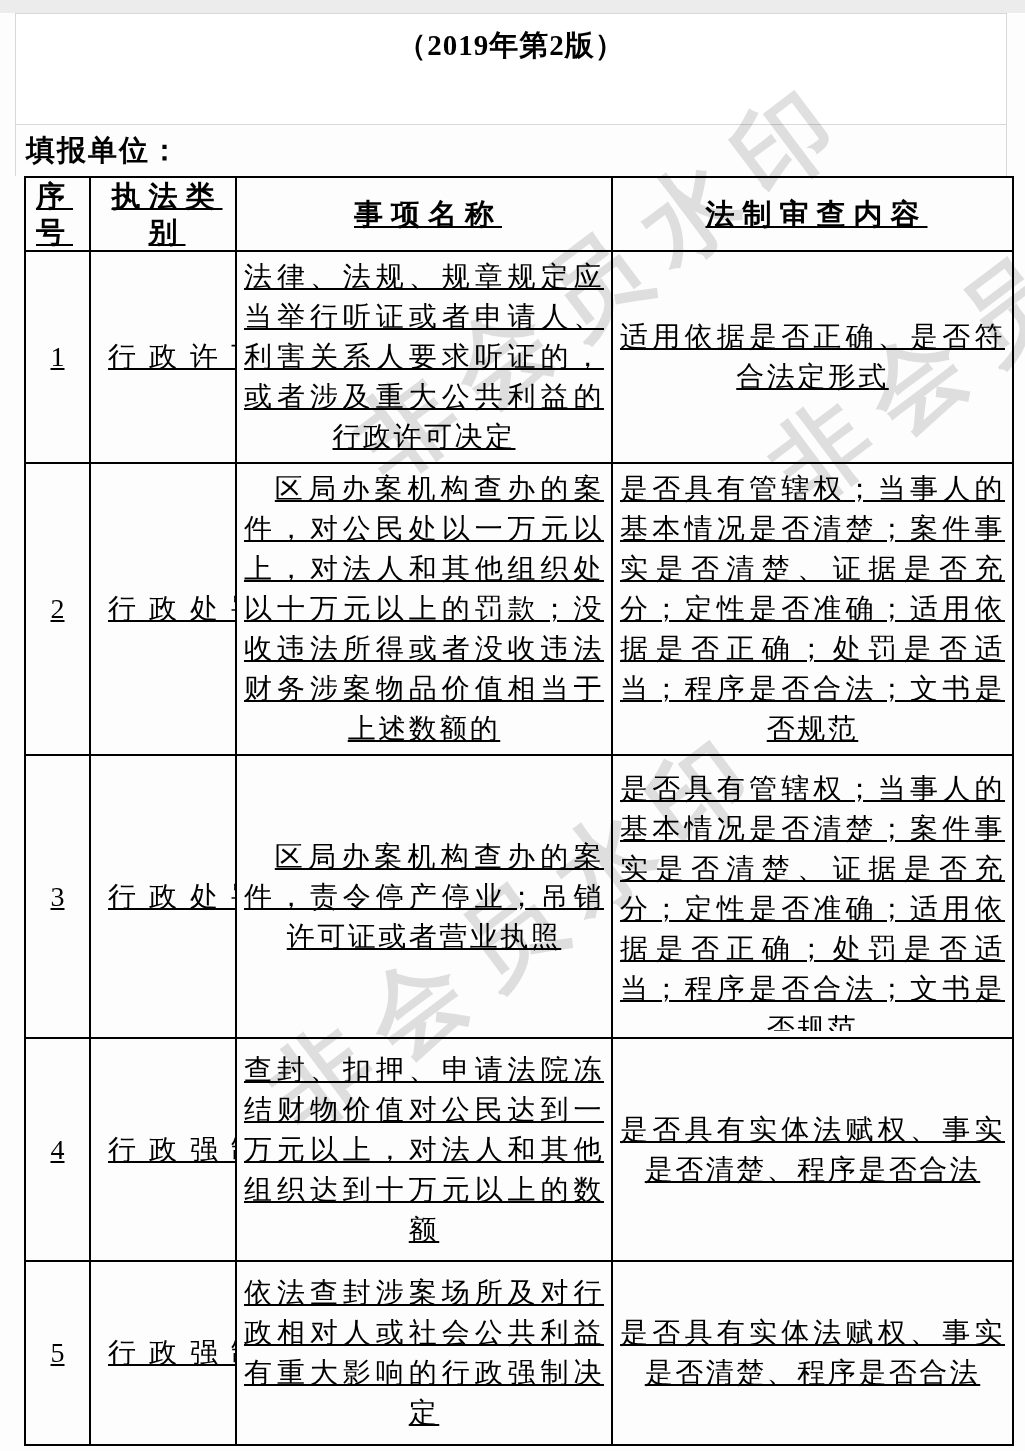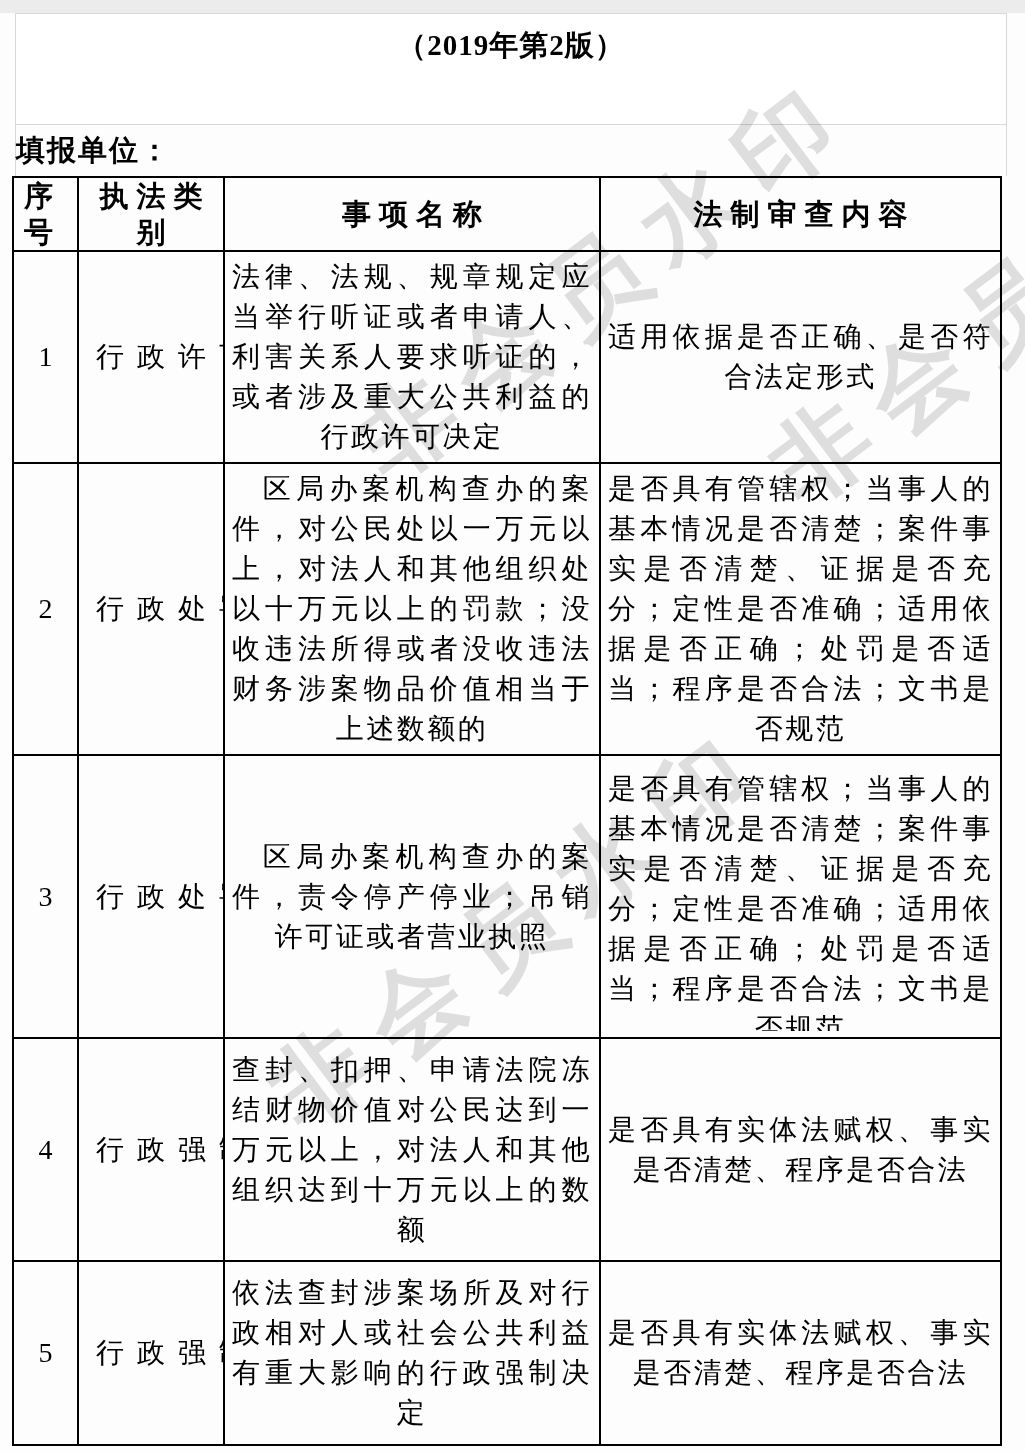--- a/index.html
+++ b/index.html
@@ -45,32 +45,34 @@
 
   .unit-row {
     position: absolute;
     left: 15px; top: 125px;
     width: 992px; height: 51px;
     border-left: 1px solid #d8d8d8;
     border-right: 1px solid #d8d8d8;
     background: transparent;
     display: flex;
     align-items: center;
+    padding-left: 10px;
     font-size: 29px;
     font-weight: bold;
     letter-spacing: 2px;
   }
 
   table.main {
     position: absolute;
-    left: 12px; top: 176px;
+    left: 24px; top: 176px;
     width: 988px;
     border-collapse: collapse;
     table-layout: fixed;
     background: transparent;
+    text-decoration: underline;
   }
   table.main th, table.main td {
     border: 2px solid #000;
     font-size: 28px;
     line-height: 40px;
     vertical-align: middle;
     overflow: hidden;
   }
   table.main th {
     font-weight: bold;

